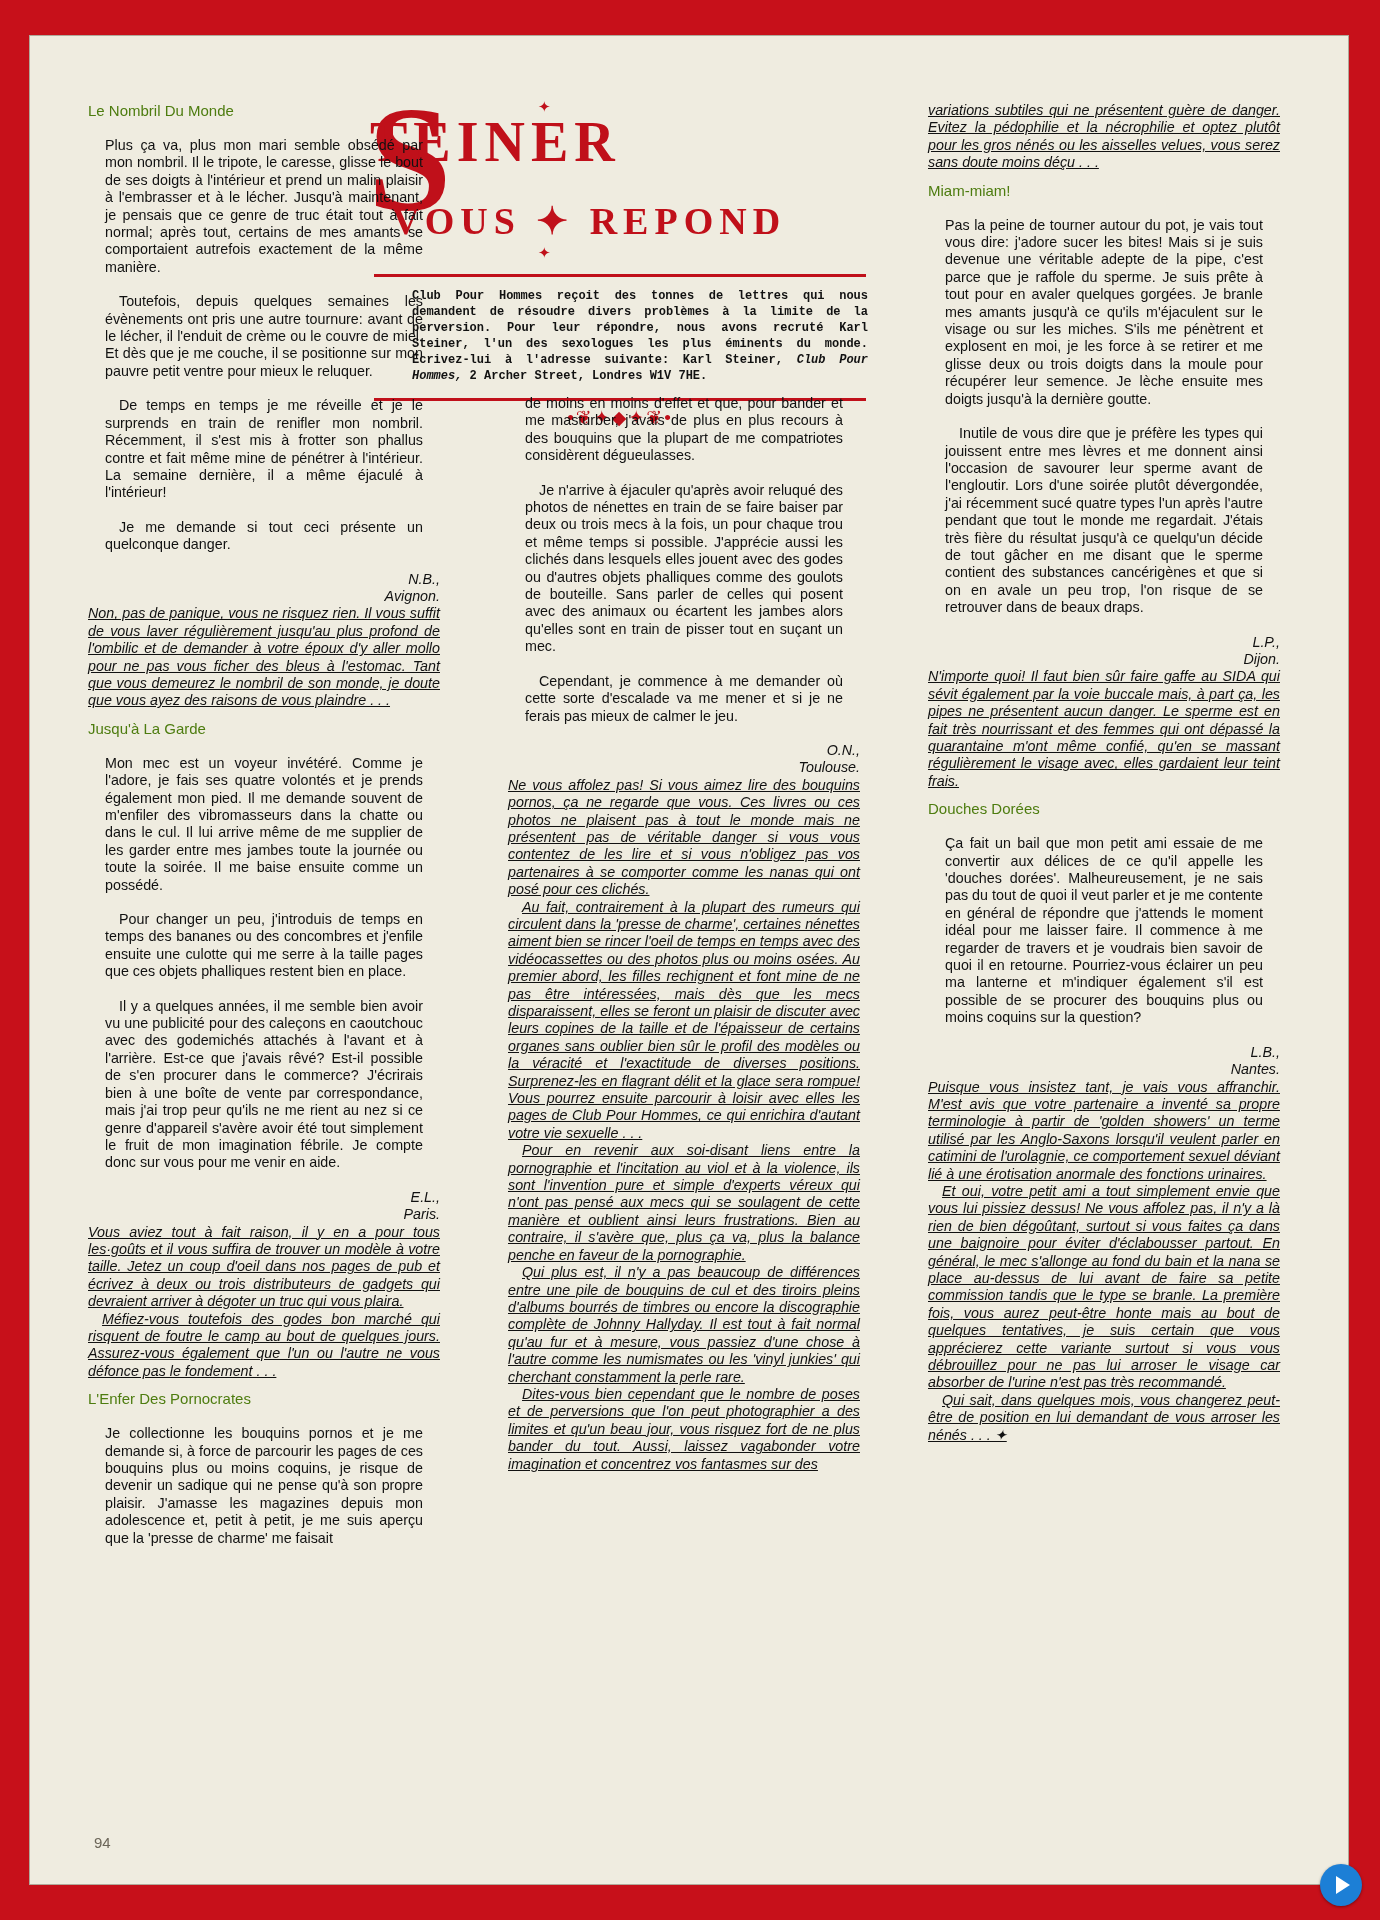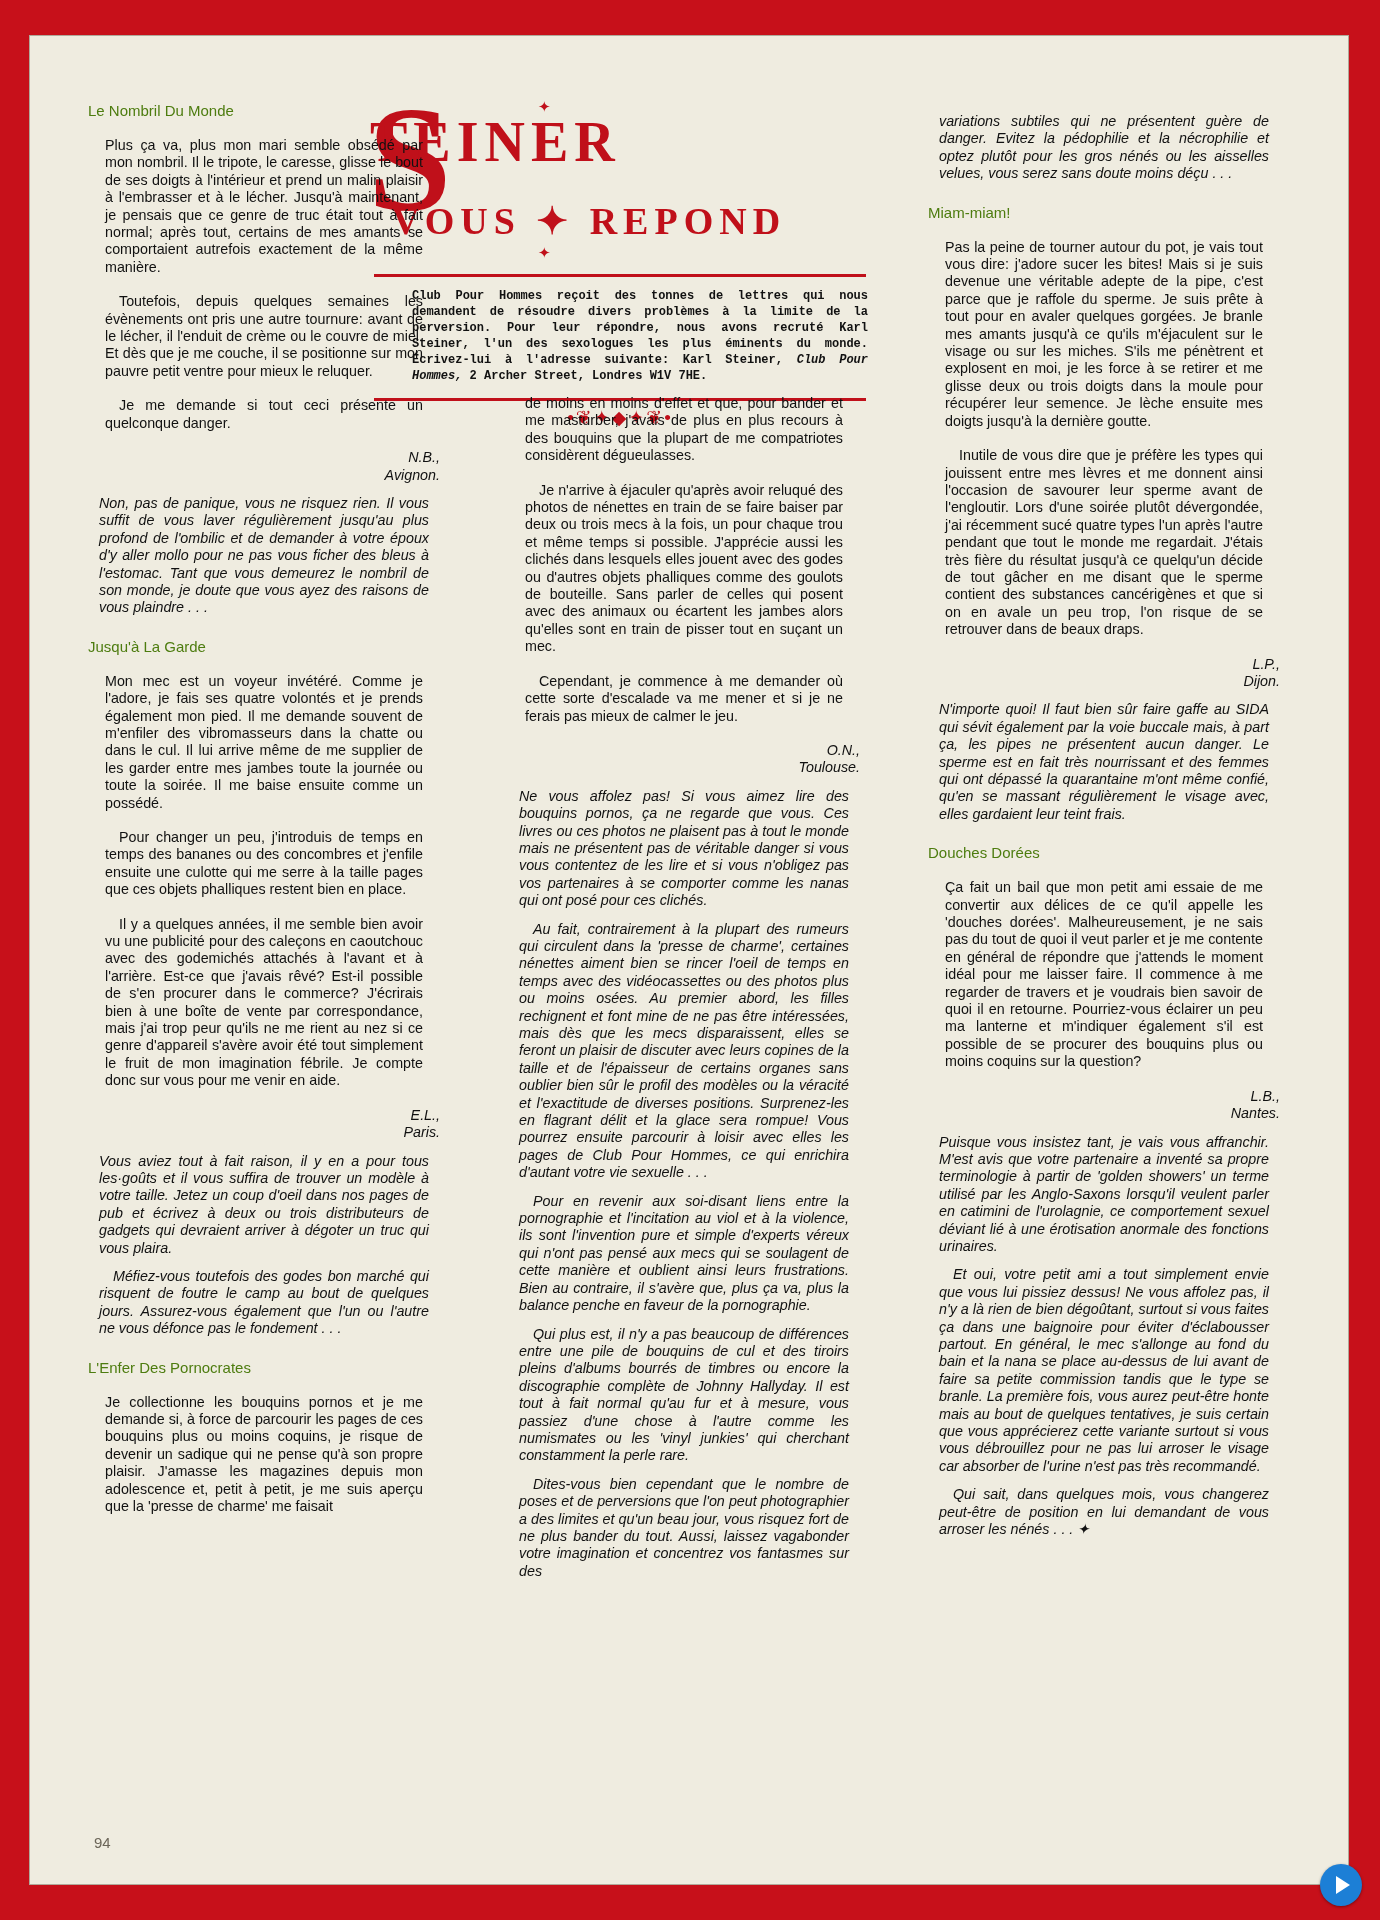--- a/index.html
+++ b/index.html
@@ -142,23 +142,24 @@
     color: #4d7c0f;
   }
   p.body {
     margin: 17px;
     text-indent: 14px;
   }
   p.body.noind {
     text-indent: 0;
   }
   p.reply {
-    margin: 11px;
+    margin: 0;
     font-style: italic;
     text-indent: 14px;
+    text-decoration: underline;
   }
   p.reply.noind {
     text-indent: 0;
   }
   .sig {
     text-align: right;
     font-style: italic;
     margin: 0;
     line-height: 17.4px;
   }
@@ -212,20 +213,21 @@
       </div>
       <div class="mast-rule2"></div>
       <div class="mast-orn">•❦✦◆✦❦•</div>
     </div>
 
     <div class="col col1">
 
       <h3 class="head">Le Nombril Du Monde</h3>
       <p class="body noind">Plus ça va, plus mon mari semble obsédé par mon nombril. Il le tripote, le caresse, glisse le bout de ses doigts à l'intérieur et prend un malin plaisir à l'embrasser et à le lécher. Jusqu'à maintenant, je pensais que ce genre de truc était tout à fait normal; après tout, certains de mes amants se comportaient autrefois exactement de la même manière.</p>
       <p class="body">Toutefois, depuis quelques semaines les évènements ont pris une autre tournure: avant de le lécher, il l'enduit de crème ou le couvre de miel. Et dès que je me couche, il se positionne sur mon pauvre petit ventre pour mieux le reluquer.</p>
+      <p class="body">De temps en temps je me réveille et je le surprends en train de renifler mon nombril. Récemment, il s'est mis à frotter son phallus contre et fait même mine de pénétrer à l'intérieur. La semaine dernière, il a même éjaculé à l'intérieur!</p>
       <p class="body">Je me demande si tout ceci présente un quelconque danger.</p>
       <p class="sig">N.B.,</p>
       <p class="sig">Avignon.</p>
       <p class="reply noind">Non, pas de panique, vous ne risquez rien. Il vous suffit de vous laver régulièrement jusqu'au plus profond de l'ombilic et de demander à votre époux d'y aller mollo pour ne pas vous ficher des bleus à l'estomac. Tant que vous demeurez le nombril de son monde, je doute que vous ayez des raisons de vous plaindre . . .</p>
       <div class="spacer"></div>
 
       <h3 class="head">Jusqu'à La Garde</h3>
       <p class="body noind">Mon mec est un voyeur invétéré. Comme je l'adore, je fais ses quatre volontés et je prends également mon pied. Il me demande souvent de m'enfiler des vibromasseurs dans la chatte ou dans le cul. Il lui arrive même de me supplier de les garder entre mes jambes toute la journée ou toute la soirée. Il me baise ensuite comme un possédé.</p>
       <p class="body">Pour changer un peu, j'introduis de temps en temps des bananes ou des concombres et j'enfile ensuite une culotte qui me serre à la taille pages que ces objets phalliques restent bien en place.</p>
       <p class="body">Il y a quelques années, il me semble bien avoir vu une publicité pour des caleçons en caoutchouc avec des godemichés attachés à l'avant et à l'arrière. Est-ce que j'avais rêvé? Est-il possible de s'en procurer dans le commerce? J'écrirais bien à une boîte de vente par correspondance, mais j'ai trop peur qu'ils ne me rient au nez si ce genre d'appareil s'avère avoir été tout simplement le fruit de mon imagination fébrile. Je compte donc sur vous pour me venir en aide.</p>

